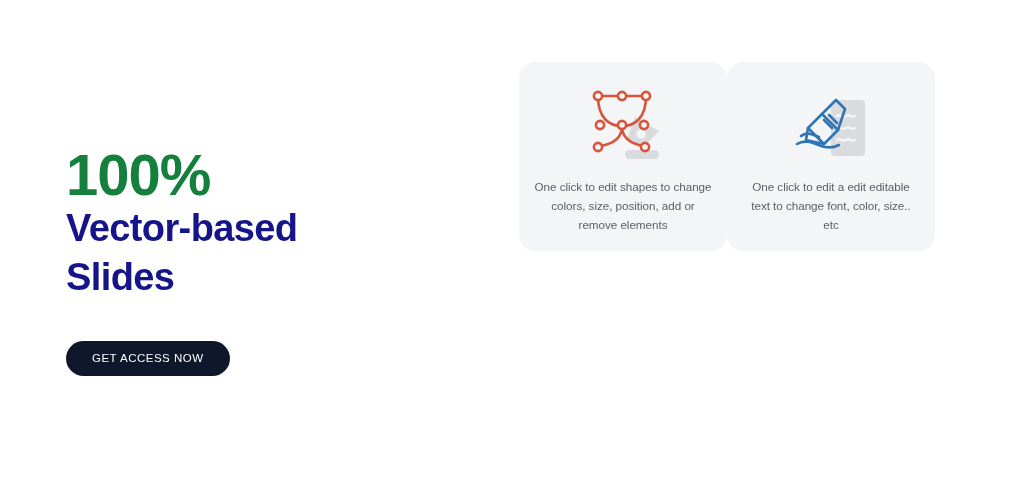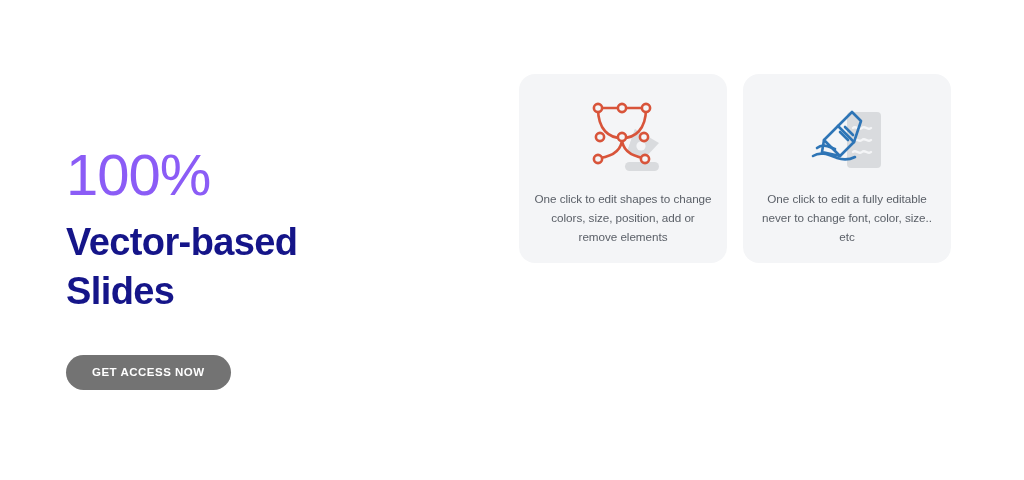--- a/index.html
+++ b/index.html
@@ -23,64 +23,62 @@
   .hero {
     position: absolute;
     left: 66px;
     top: 146px;
     width: 400px;
   }
 
   .hero-big {
     font-size: 58px;
     line-height: 1.0;
-    font-weight: 400;
-    color: #8b5cf6;
+    font-weight: 700;
+    color: #15803d;
     letter-spacing: -1px;
   }
 
   .hero-sub {
-    margin-top: 14px;
     font-size: 38px;
     line-height: 1.28;
     font-weight: 700;
     color: #151589;
     letter-spacing: -0.6px;
     max-width: 270px;
   }
 
   .cta-wrap {
     margin-top: 40px;
   }
 
   .cta-button {
     display: inline-block;
-    background: #737373;
+    background: #0f172a;
     color: #ffffff;
     border: none;
     border-radius: 20px;
     padding: 11px 26px 12px 26px;
     font-family: "Liberation Sans", sans-serif;
     font-size: 11.5px;
-    font-weight: 700;
+    font-weight: 400;
     letter-spacing: 0.5px;
     cursor: pointer;
   }
 
   
   .cards {
     position: absolute;
     left: 519px;
-    top: 74px;
+    top: 62px;
     width: 432px;
     height: 389px;
     display: grid;
     grid-template-columns: 208px 208px;
     grid-template-rows: 189px 189px;
-    gap: 16px;
   }
 
   .card {
     background: #f4f5f7;
     border-radius: 16px;
     display: flex;
     flex-direction: column;
     align-items: center;
     padding-top: 20px;
   }
@@ -167,18 +165,18 @@
             <path d="M18 52 c6 -5 12 -1 18 1"></path>
             <path d="M14 60 c8 -5 16 -1 24 2 c6 2 12 2 18 -1"></path>
             <path d="M25 44 L39 30 L55 46 L41 60 Z"></path>
             <path d="M39 30 L53 16 L62 25 L55 46"></path>
             <path d="M25 44 L23 56 L41 60"></path>
             <path d="M41 36 L49 44"></path>
             <path d="M46 31 L54 39"></path>
           </g>
         </svg>
       </div>
-      <div class="card-text">One click to edit a fully editable never to change font, color, size.. etc</div>
+      <div class="card-text">One click to edit a edit editable text to change font, color, size.. etc</div>
     </div>
 
 
   </div>
 </div>
 
 </body></html>

